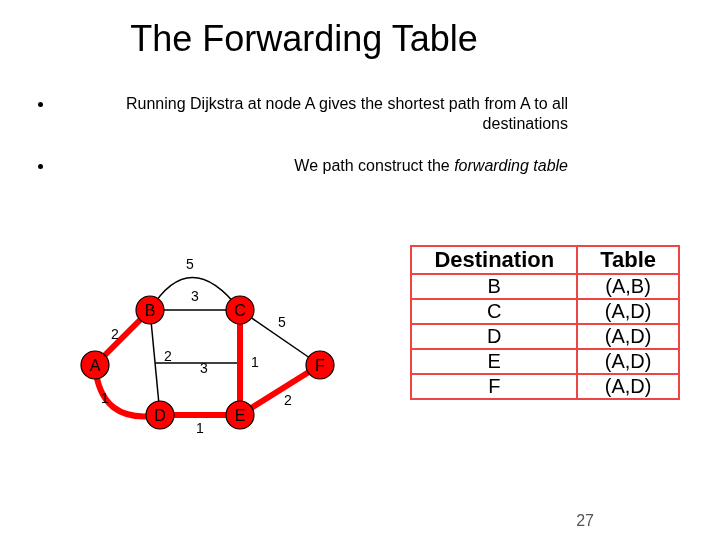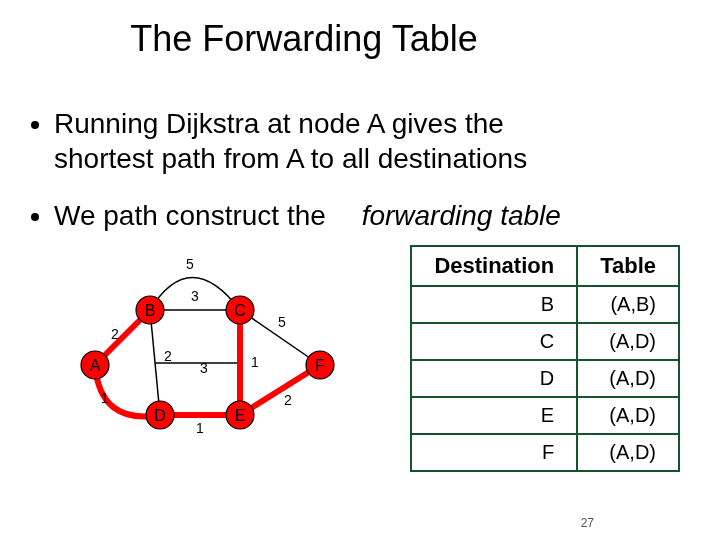--- a/index.html
+++ b/index.html
@@ -18,22 +18,23 @@
     position: relative;
   }
   .title {
     text-align: center;
     font-size: 36px;
     font-weight: 400;
     padding-top: 18px;
   }
   .bullets {
     padding: 18px 40px 0 54px;
-    font-size: 28px;
+    font-size: 16px;
     line-height: 1.25;
+    text-align: right;
   }
   .bullets li {
     margin-bottom: 22px;
   }
   .content-row {
     position: absolute;
     left: 40px;
     top: 245px;
     width: 640px;
     height: 240px;
@@ -46,34 +47,34 @@
     height: 200px;
   }
   .ftable {
     position: absolute;
     right: 0;
     top: 0;
     border-collapse: collapse;
     font-size: 20px;
   }
   .ftable th, .ftable td {
-    border: 2px solid #14532d;
-    padding: 6px 22px;
-    text-align: right;
+    border: 2px solid #ef4444;
+    padding: 0 22px;
+    text-align: center;
     font-weight: 400;
   }
   .ftable th {
     font-weight: 700;
     font-size: 22px;
   }
   .pagenum {
     position: absolute;
     right: 14px;
     bottom: 10px;
-    font-size: 12px;
+    font-size: 16px;
     color: #555;
   }
 
   
   .node-circle {
     fill: #ff0000;
     stroke: #000;
     stroke-width: 1.2;
   }
   .node-label {
@@ -92,21 +93,21 @@
     stroke: #ff0000;
     stroke-width: 6;
     fill: none;
   }
   .weight {
     font-family: Arial;
     font-size: 14px;
     text-anchor: middle;
     fill: #000;
   }
-  .italic { font-style: italic; margin-left: 28px; }
+  .italic { font-style: italic; }
 </style>
 </head>
 <body>
 <div class="slide">
 
   <div class="title">The Forwarding Table</div>
 
   <ul class="bullets">
     <li>Running Dijkstra at node A gives the shortest path from A to all destinations</li>
     <li>

